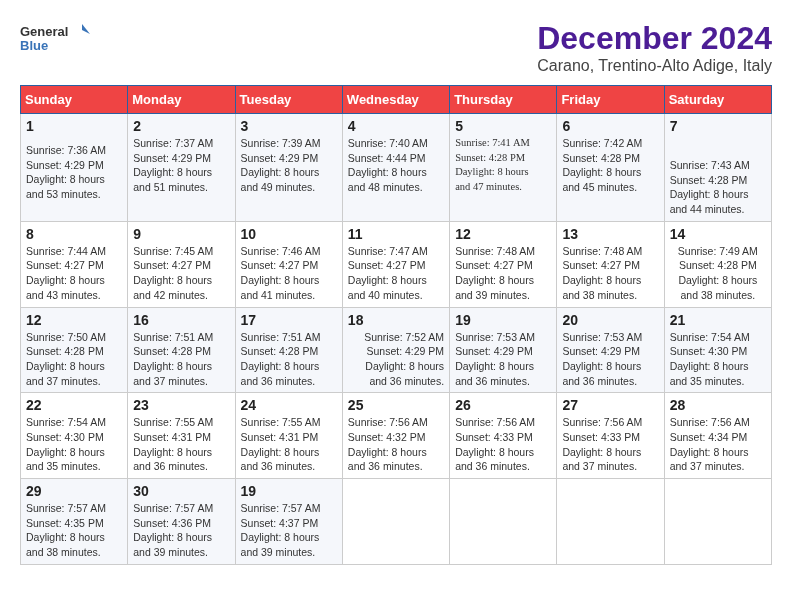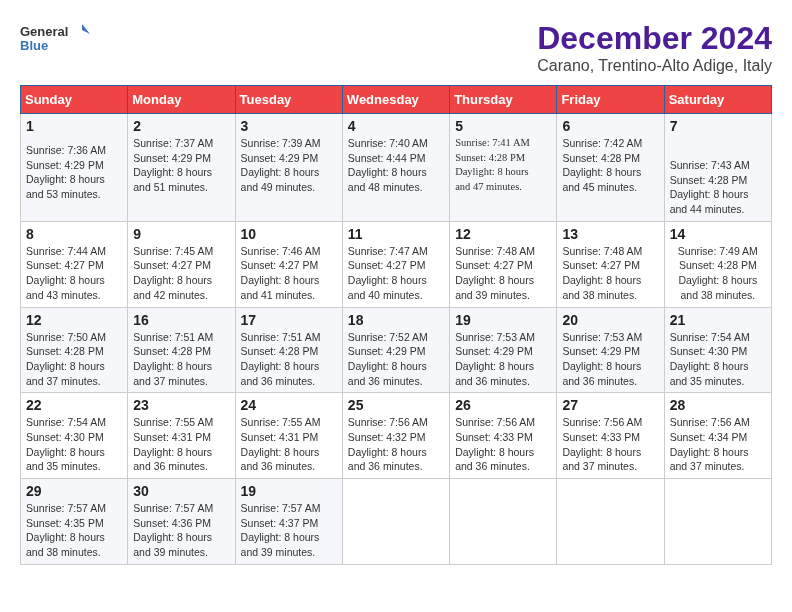--- a/index.html
+++ b/index.html
@@ -222,21 +222,21 @@
         </td>
         <td>
           <span class="day-num">17</span>
           <div class="day-info" style="white-space: pre-line;">Sunrise: 7:51 AM
 Sunset: 4:28 PM
 Daylight: 8 hours
 and 36 minutes.</div>
         </td>
         <td>
           <span class="day-num">18</span>
-          <div class="day-info" style="white-space: pre-line;">Sunrise: 7:52 AM
+          <div class="day-info" style="white-space: pre-line; text-align: right;">Sunrise: 7:52 AM
 Sunset: 4:29 PM
 Daylight: 8 hours
 and 36 minutes.</div>
         </td>
         <td>
           <span class="day-num">19</span>
           <div class="day-info" style="white-space: pre-line;">Sunrise: 7:53 AM
 Sunset: 4:29 PM
 Daylight: 8 hours
 and 36 minutes.</div>

